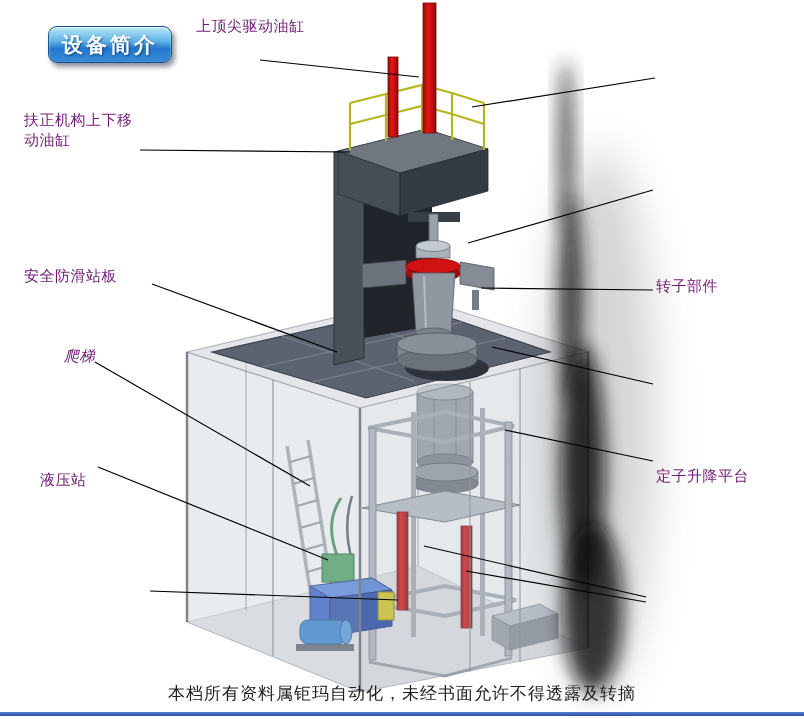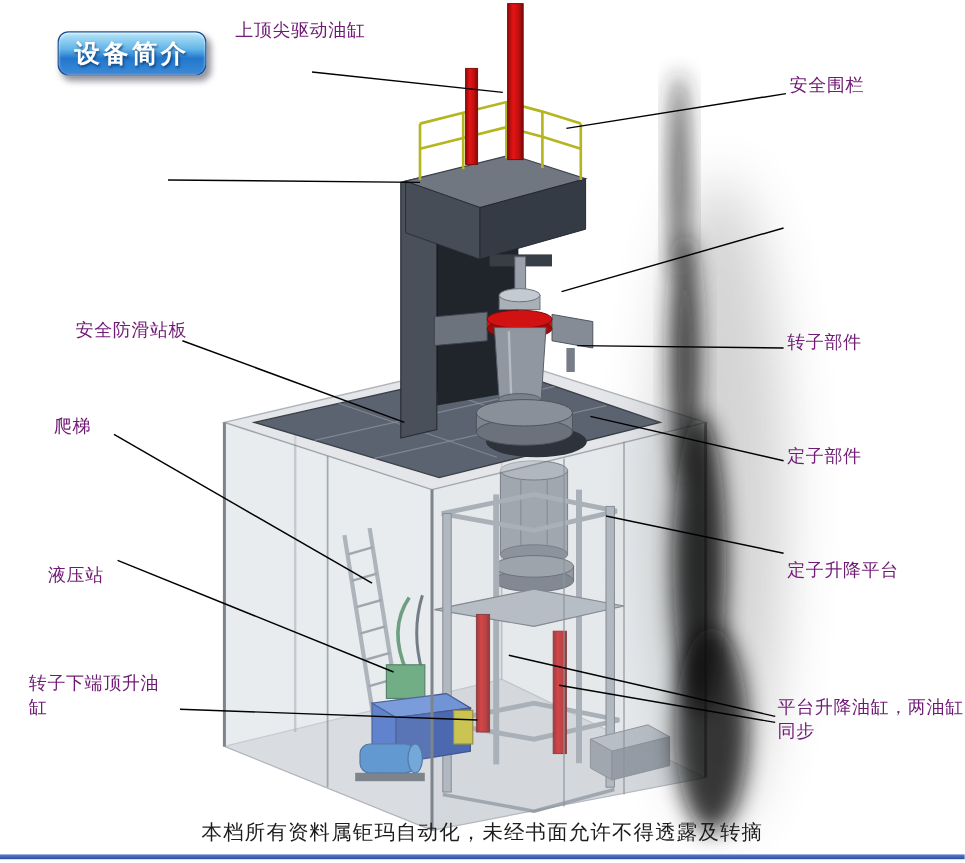--- a/index.html
+++ b/index.html
@@ -233,37 +233,34 @@
       <line x1="646" y1="602" x2="466" y2="571"></line>
     </g>
   </svg>
 
   <div class="badge">
     <span>设备简介</span>
   </div>
 
   <div class="label" style="left:196px; top:16px; width:132px;">上顶尖驱动油缸</div>
 
-  <div class="label" style="left:658px; top:62px;">安全围栏</div>
-
-
-
-  <div class="label" style="left:24px; top:266px;margin-left:39px;">安全防滑站板</div>
+
+  <div class="label" style="left:24px; top:110px; width:112px;">扶正机构上下移动油缸</div>
+
+
+  <div class="label" style="left:24px; top:266px;">安全防滑站板</div>
 
   <div class="label" style="left:656px; top:276px;">转子部件</div>
 
-  <div class="label" style="left:45px; top:346px;">爬梯</div>
-
-  <div class="label" style="left:656px; top:371px;">定子部件</div>
+  <div class="label" style="left:64px; top:346px;font-style:italic;">爬梯</div>
+
 
   <div class="label" style="left:40px; top:470px;">液压站</div>
 
   <div class="label" style="left:656px; top:466px; width:112px;">定子升降平台</div>
 
-  <div class="label" style="left:24px; top:560px; width:112px;">转子下端顶升油缸</div>
-
-  <div class="label" style="left:648px; top:580px; width:156px;">平台升降油缸，两油缸同步</div>
+
 
   <div class="footer-text">本档所有资料属钜玛自动化，未经书面允许不得透露及转摘</div>
 
   <div class="bottom-bar"></div>
 
 </div>
 
 </body></html>

